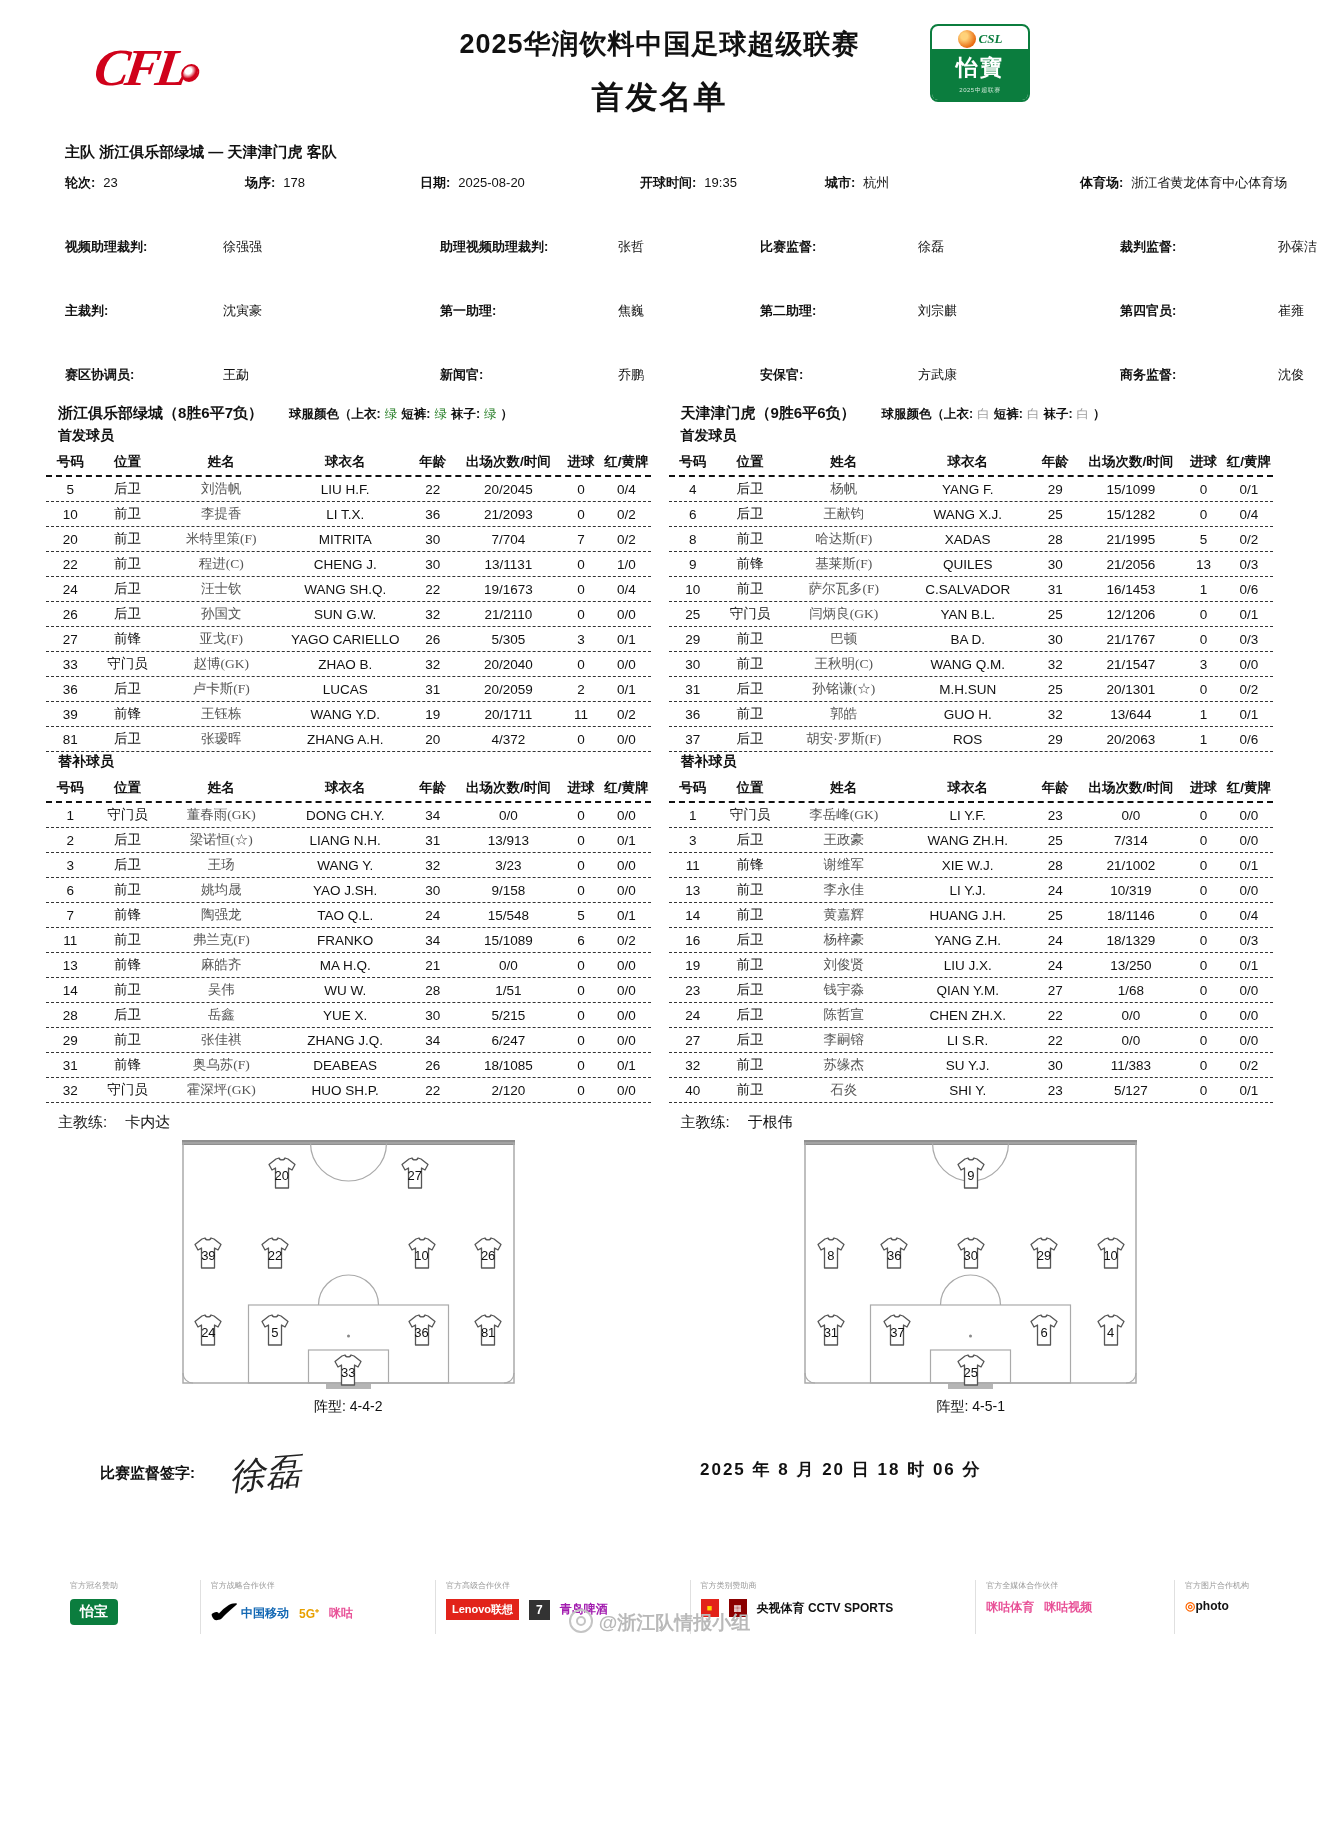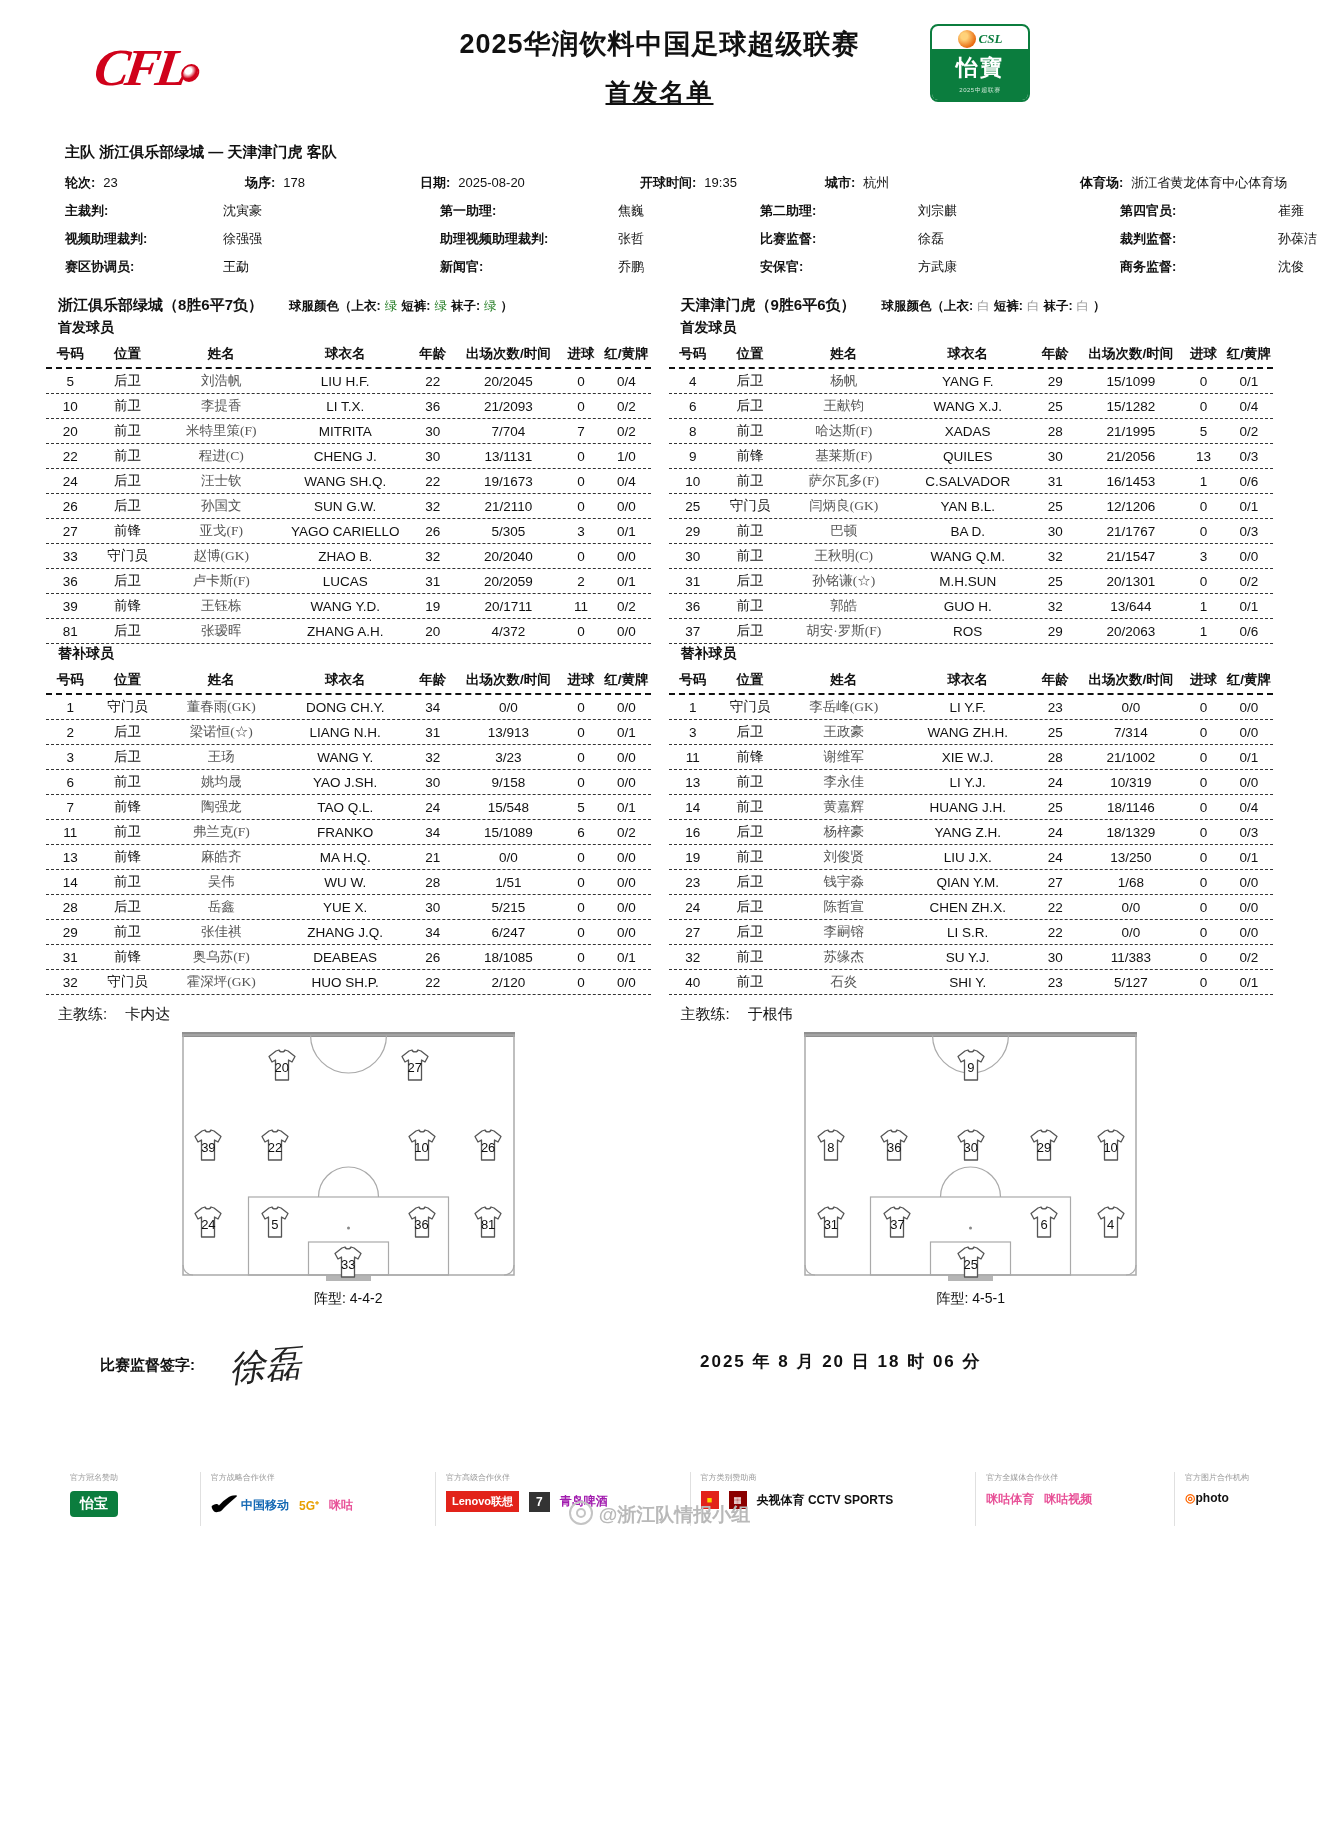--- a/index.html
+++ b/index.html
@@ -7,40 +7,40 @@
   .page{width:1319px;position:relative;padding-bottom:20px;}
 
   
   .hdr{position:relative;height:135px;}
   .cfl-logo{position:absolute;left:95px;top:38px;font-size:52px;font-weight:bold;font-style:italic;
     color:#d0021b;letter-spacing:-4px;transform:skewX(-8deg);font-family:"Liberation Serif",serif;}
   .cfl-ball{display:inline-block;width:14px;height:14px;border-radius:50%;background:radial-gradient(circle at 35% 35%,#fff 25%,#d0021b 60%);
     border:2px solid #d0021b;vertical-align:middle;margin:0 -2px;}
   .titles{position:absolute;left:0;right:0;top:26px;text-align:center;}
   .title1{font-size:27px;font-weight:bold;letter-spacing:1px;}
-  .title2{font-size:25px;font-weight:bold;margin-top:14px;letter-spacing:2px;text-decoration:underline;}
+  .title2{font-size:32px;font-weight:bold;margin-top:14px;letter-spacing:2px;}
   .csl-badge{position:absolute;left:930px;top:24px;width:96px;border:2px solid #0b7d3e;border-radius:8px;overflow:hidden;background:#fff;text-align:center;}
   .csl-top{padding:3px 0 1px;font-family:Liberation Serif, serif;}
   .csl-ball{display:inline-block;width:18px;height:18px;border-radius:50%;
     background:radial-gradient(circle at 35% 35%,#ffd27a 20%,#e86a10 70%);vertical-align:middle;margin-right:3px;}
   .csl-text{color:#0b7d3e;font-weight:bold;font-size:13px;font-style:italic;vertical-align:middle;}
   .csl-bottom{background:#0b7d3e;color:#fff;padding:4px 2px 5px;}
   .csl-brand{font-size:22px;font-weight:bold;letter-spacing:2px;font-family:"Liberation Serif",serif;}
   .csl-sub{font-size:6px;color:#cfe8d8;margin-top:3px;letter-spacing:.5px;}
 
   
   .teamsline{margin:8px 0 0 65px;font-size:15px;font-weight:bold;}
   .metarow{display:flex;margin:12px 0 0 65px;font-size:13px;}
   .metarow .pair{margin-right:0;}
   .metarow .pair:nth-child(1){width:180px;}
   .metarow .pair:nth-child(2){width:175px;}
   .metarow .pair:nth-child(3){width:220px;}
   .metarow .pair:nth-child(4){width:185px;}
   .metarow .pair:nth-child(5){width:255px;}
-  .plabel{font-weight:bold;margin-right:8px;}
+  .plabel{font-weight:bold;margin-right:8px;margin-top:36px;}
   .off-row{display:grid;grid-template-columns:375px 320px 360px 250px;margin:10px 0 0 65px;font-size:13px;}
   .off-row .plabel{display:inline-block;min-width:150px;}
   .off-row .pair:nth-child(2) .plabel{min-width:170px;}
 
   
   .cols{display:flex;gap:18px;padding:0 46px;margin-top:14px;}
   .teamcol{width:610px;}
   .teamhead{display:flex;align-items:baseline;font-size:15px;margin:6px 0 4px 12px;}
   .teamname{font-weight:bold;margin-right:26px;white-space:nowrap;}
   .kit{font-size:12.5px;font-weight:bold;white-space:nowrap;}
@@ -127,30 +127,30 @@
   <div class="teamsline">主队 浙江俱乐部绿城 — 天津津门虎 客队</div>
   <div class="metarow">
       <span class="pair"><span class="plabel">轮次:</span><span class="pvalue">23</span></span>
       <span class="pair"><span class="plabel">场序:</span><span class="pvalue">178</span></span>
       <span class="pair"><span class="plabel">日期:</span><span class="pvalue">2025-08-20</span></span>
       <span class="pair"><span class="plabel">开球时间:</span><span class="pvalue">19:35</span></span>
       <span class="pair"><span class="plabel">城市:</span><span class="pvalue">杭州</span></span>
       <span class="pair"><span class="plabel">体育场:</span><span class="pvalue">浙江省黄龙体育中心体育场</span></span>
     </div>
   <div class="off-row">
+      <span class="pair"><span class="plabel">视频助理裁判:</span><span class="pvalue">徐强强</span></span>
+      <span class="pair"><span class="plabel">助理视频助理裁判:</span><span class="pvalue">张哲</span></span>
+      <span class="pair"><span class="plabel">比赛监督:</span><span class="pvalue">徐磊</span></span>
+      <span class="pair"><span class="plabel">裁判监督:</span><span class="pvalue">孙葆洁</span></span>
+    </div>
+  <div class="off-row">
       <span class="pair"><span class="plabel">主裁判:</span><span class="pvalue">沈寅豪</span></span>
       <span class="pair"><span class="plabel">第一助理:</span><span class="pvalue">焦巍</span></span>
       <span class="pair"><span class="plabel">第二助理:</span><span class="pvalue">刘宗麒</span></span>
       <span class="pair"><span class="plabel">第四官员:</span><span class="pvalue">崔雍</span></span>
-    </div>
-  <div class="off-row">
-      <span class="pair"><span class="plabel">视频助理裁判:</span><span class="pvalue">徐强强</span></span>
-      <span class="pair"><span class="plabel">助理视频助理裁判:</span><span class="pvalue">张哲</span></span>
-      <span class="pair"><span class="plabel">比赛监督:</span><span class="pvalue">徐磊</span></span>
-      <span class="pair"><span class="plabel">裁判监督:</span><span class="pvalue">孙葆洁</span></span>
     </div>
   <div class="off-row">
       <span class="pair"><span class="plabel">赛区协调员:</span><span class="pvalue">王勐</span></span>
       <span class="pair"><span class="plabel">新闻官:</span><span class="pvalue">乔鹏</span></span>
       <span class="pair"><span class="plabel">安保官:</span><span class="pvalue">方武康</span></span>
       <span class="pair"><span class="plabel">商务监督:</span><span class="pvalue">沈俊</span></span>
     </div>
 
   <div class="cols">
     <div class="teamcol">

